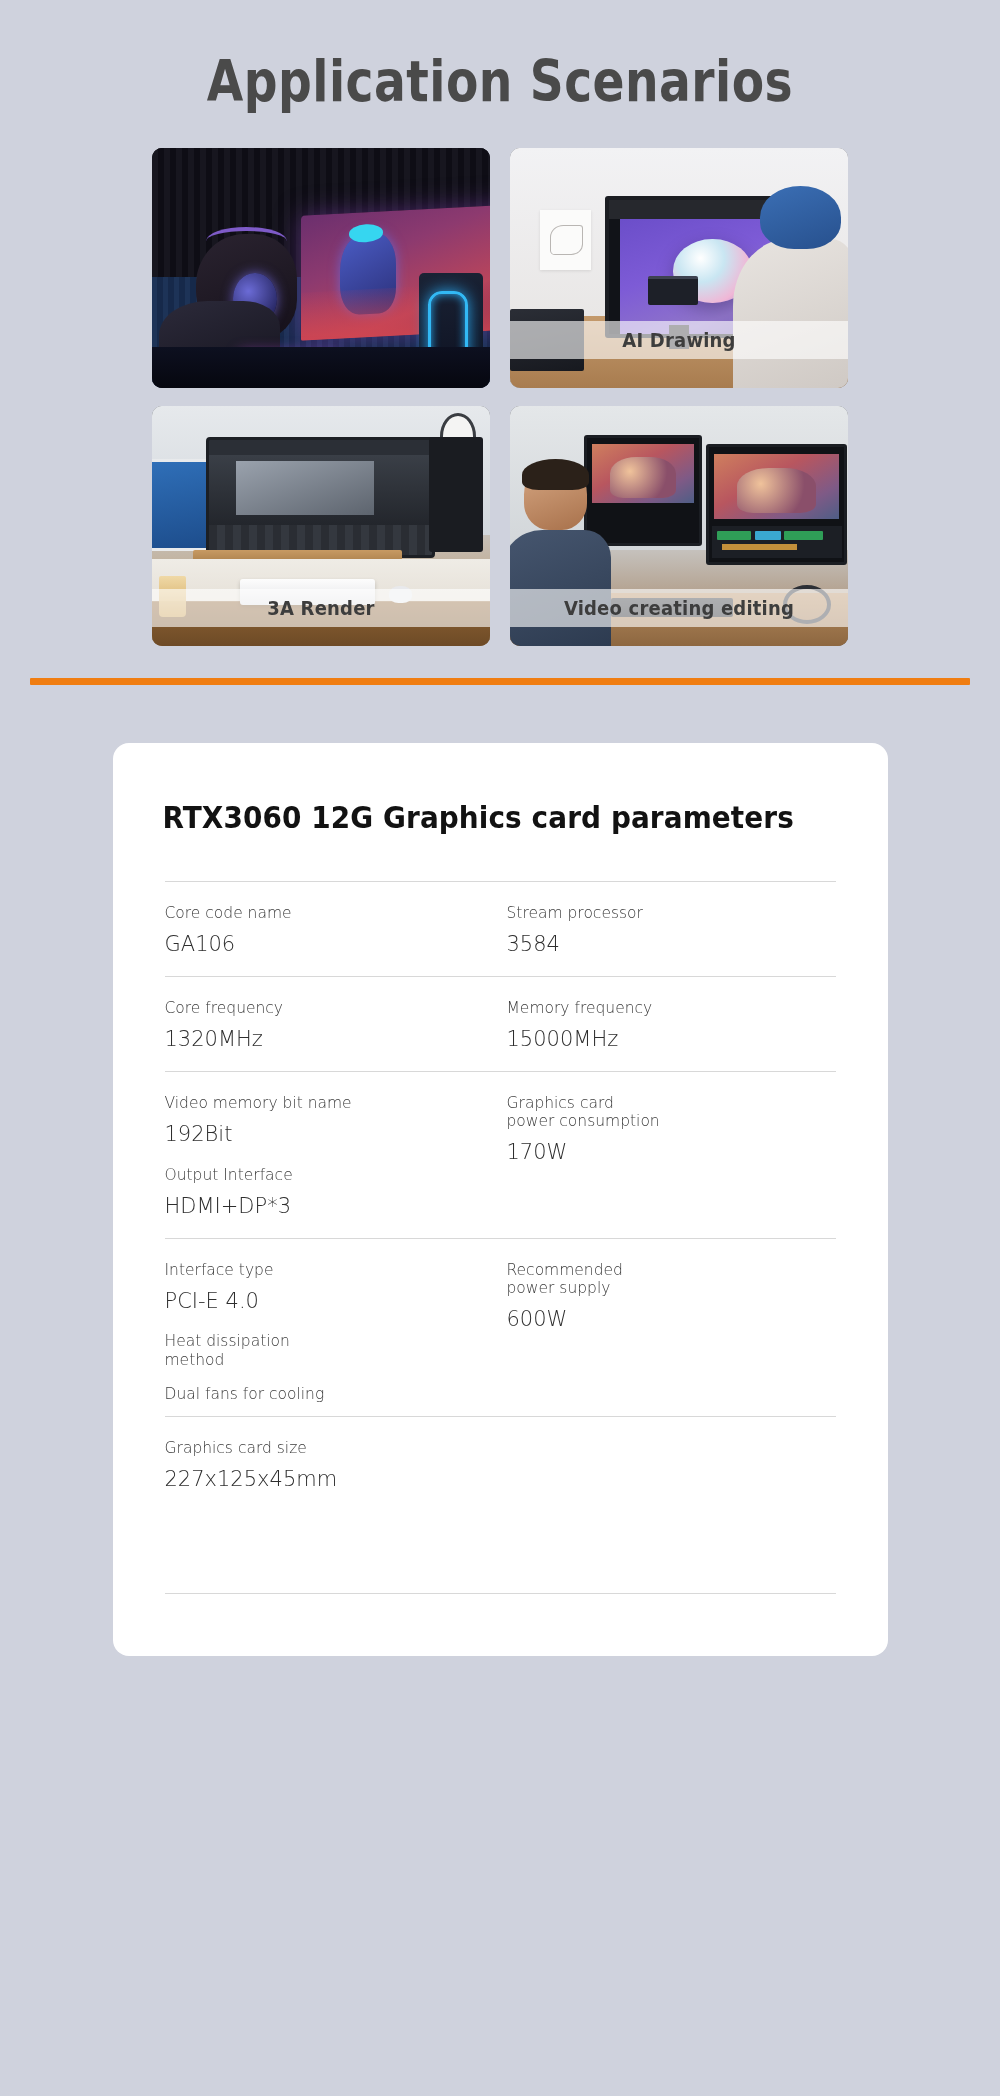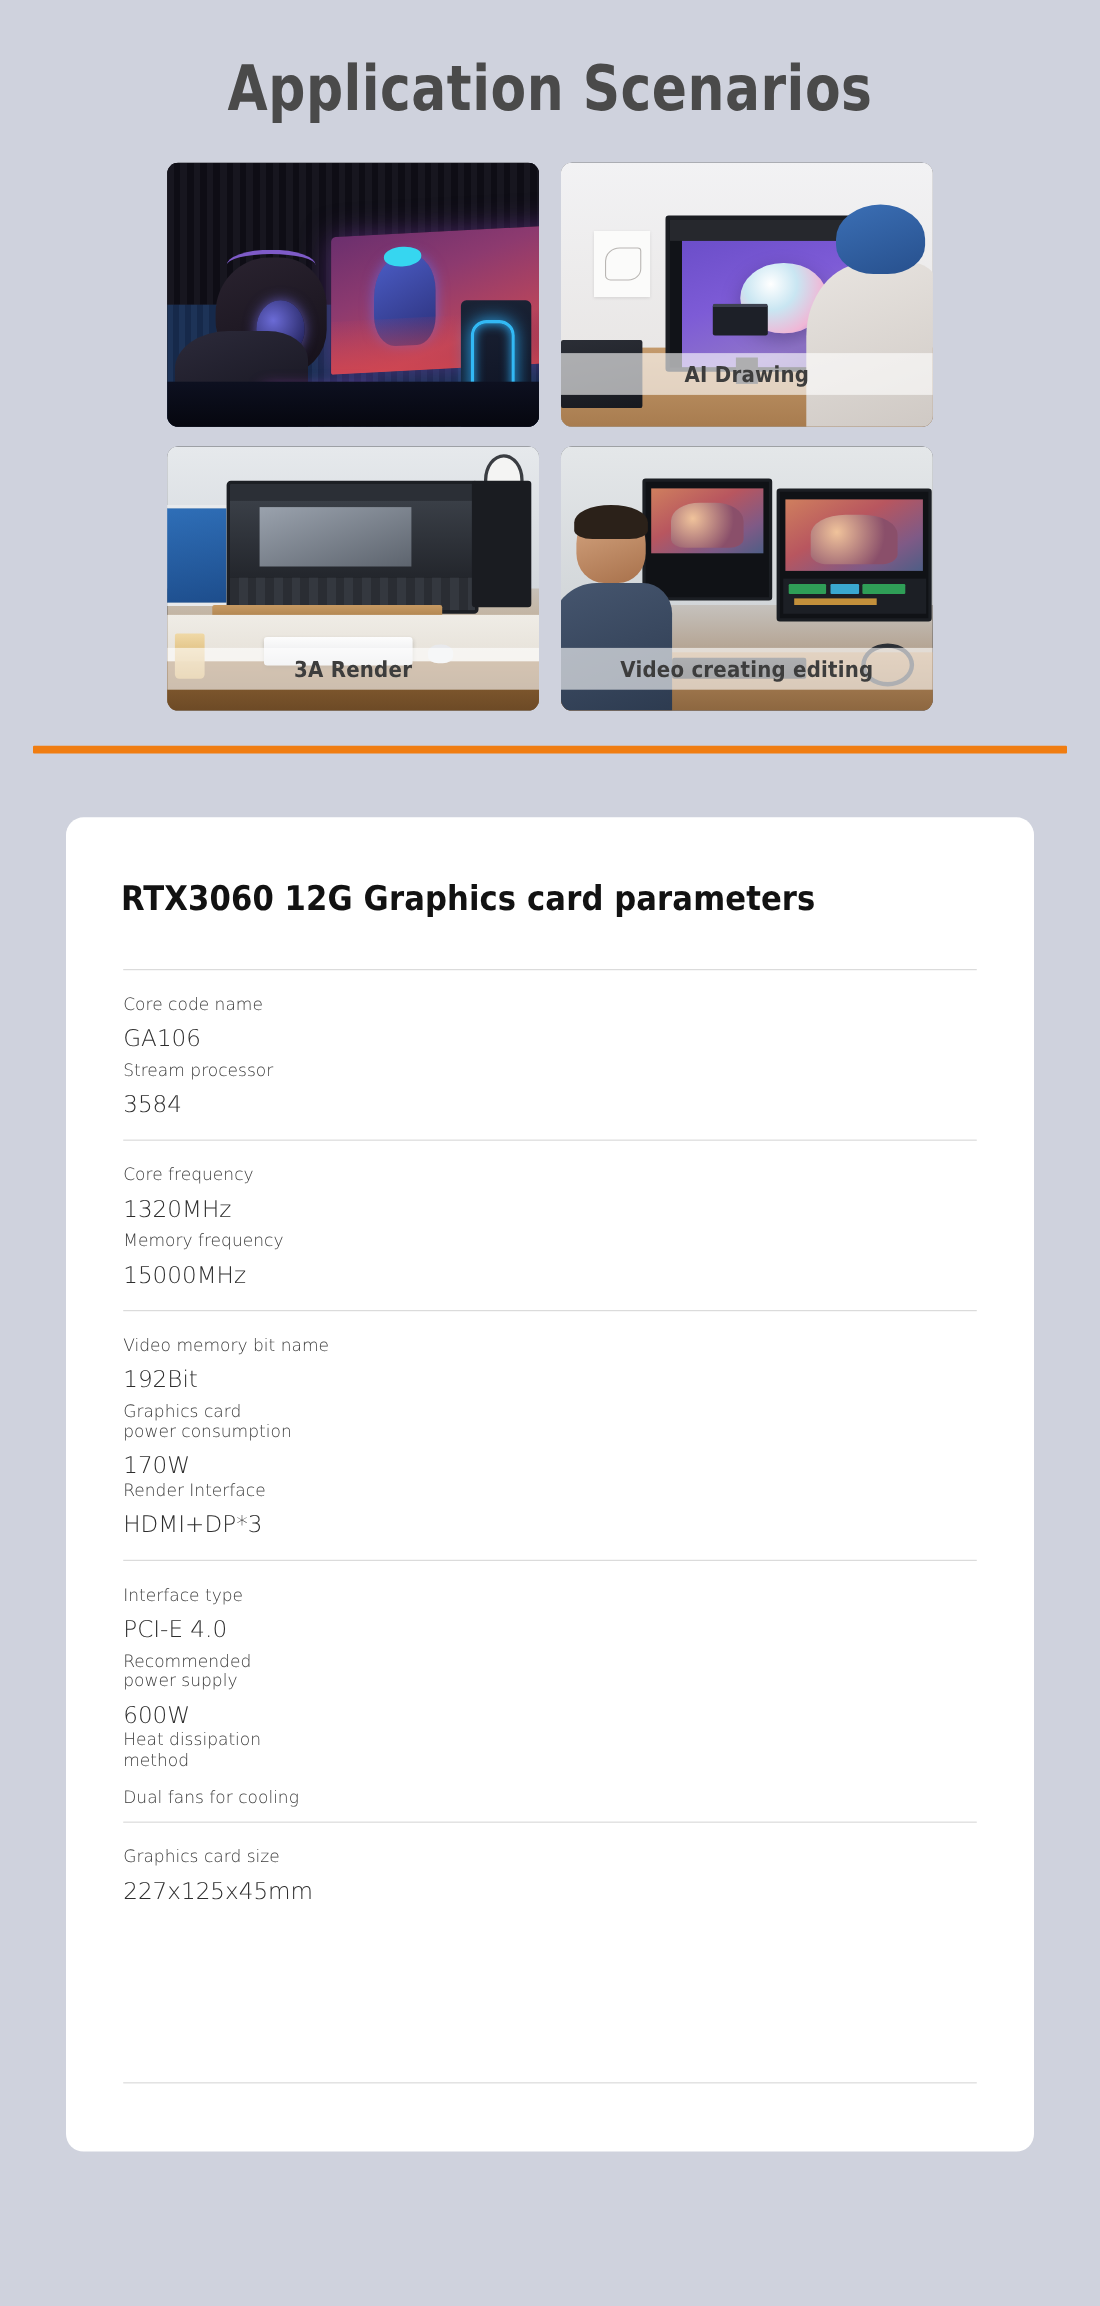--- a/index.html
+++ b/index.html
@@ -517,40 +517,40 @@
   .divider {
     width: 100%;
     height: 7px;
     background: #f07d11;
     border-radius: 1px;
   }
 
   
   .spec-panel {
     margin: 58px auto 0;
-    width: 880px;
+    width: 775px;
     background: #ffffff;
     border-radius: 16px;
     padding: 56px 50px 62px 50px;
     box-sizing: border-box;
   }
   .spec-title {
     margin: 0 0 46px 0;
     font-family: "DejaVu Sans Condensed", "Liberation Sans Narrow", "Liberation Sans", sans-serif;
     font-size: 31px;
     font-weight: 700;
     color: #121212;
     letter-spacing: 0.1px;
   }
   .spec-table {
     padding: 0 2px;
   }
   .spec-row {
     display: grid;
-    grid-template-columns: 1fr;
+    grid-template-columns: 1fr 1fr;
     column-gap: 13px;
     border-top: 1px solid #d8d8d8;
     padding: 22px 0 12px 0;
   }
   .spec-row.last {
     border-bottom: 1px solid #d8d8d8;
     padding-bottom: 34px;
   }
   .spec-cell {
     min-height: 60px;
@@ -726,21 +726,21 @@
         <div class="spec-cell">
           <div class="spec-label">Video memory bit name</div>
           <div class="spec-value">192Bit</div>
         </div>
         <div class="spec-cell">
           <div class="spec-label">Graphics card
 power consumption</div>
           <div class="spec-value">170W</div>
         </div>
         <div class="spec-cell">
-          <div class="spec-label">Render Interface</div>
+          <div class="spec-label">Output Interface</div>
           <div class="spec-value">HDMI+DP*3</div>
         </div>
       </div>
 
       <div class="spec-row">
         <div class="spec-cell">
           <div class="spec-label">Interface type</div>
           <div class="spec-value">PCI-E 4.0</div>
         </div>
         <div class="spec-cell">

